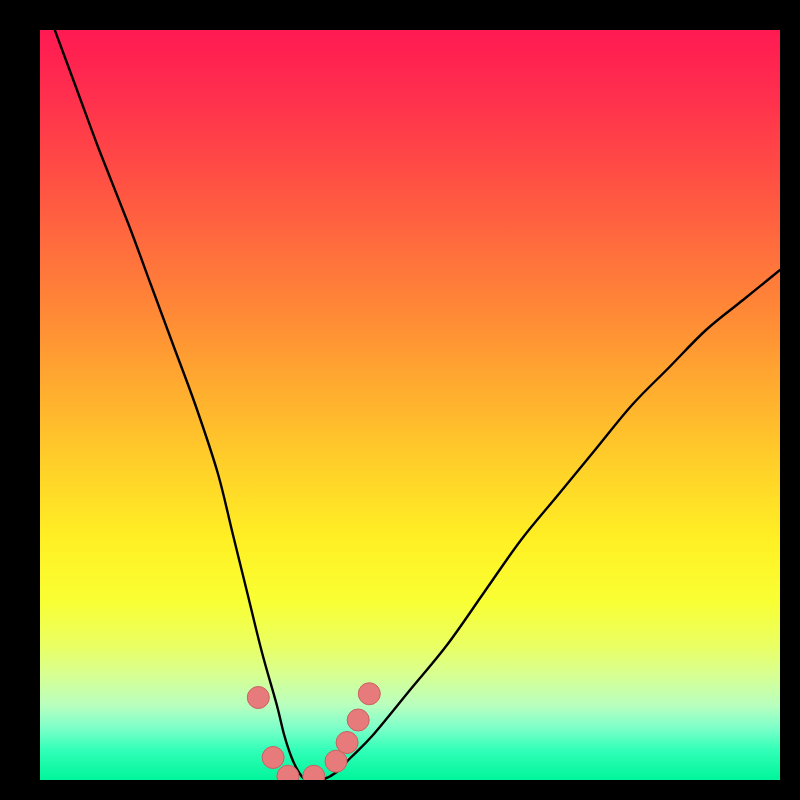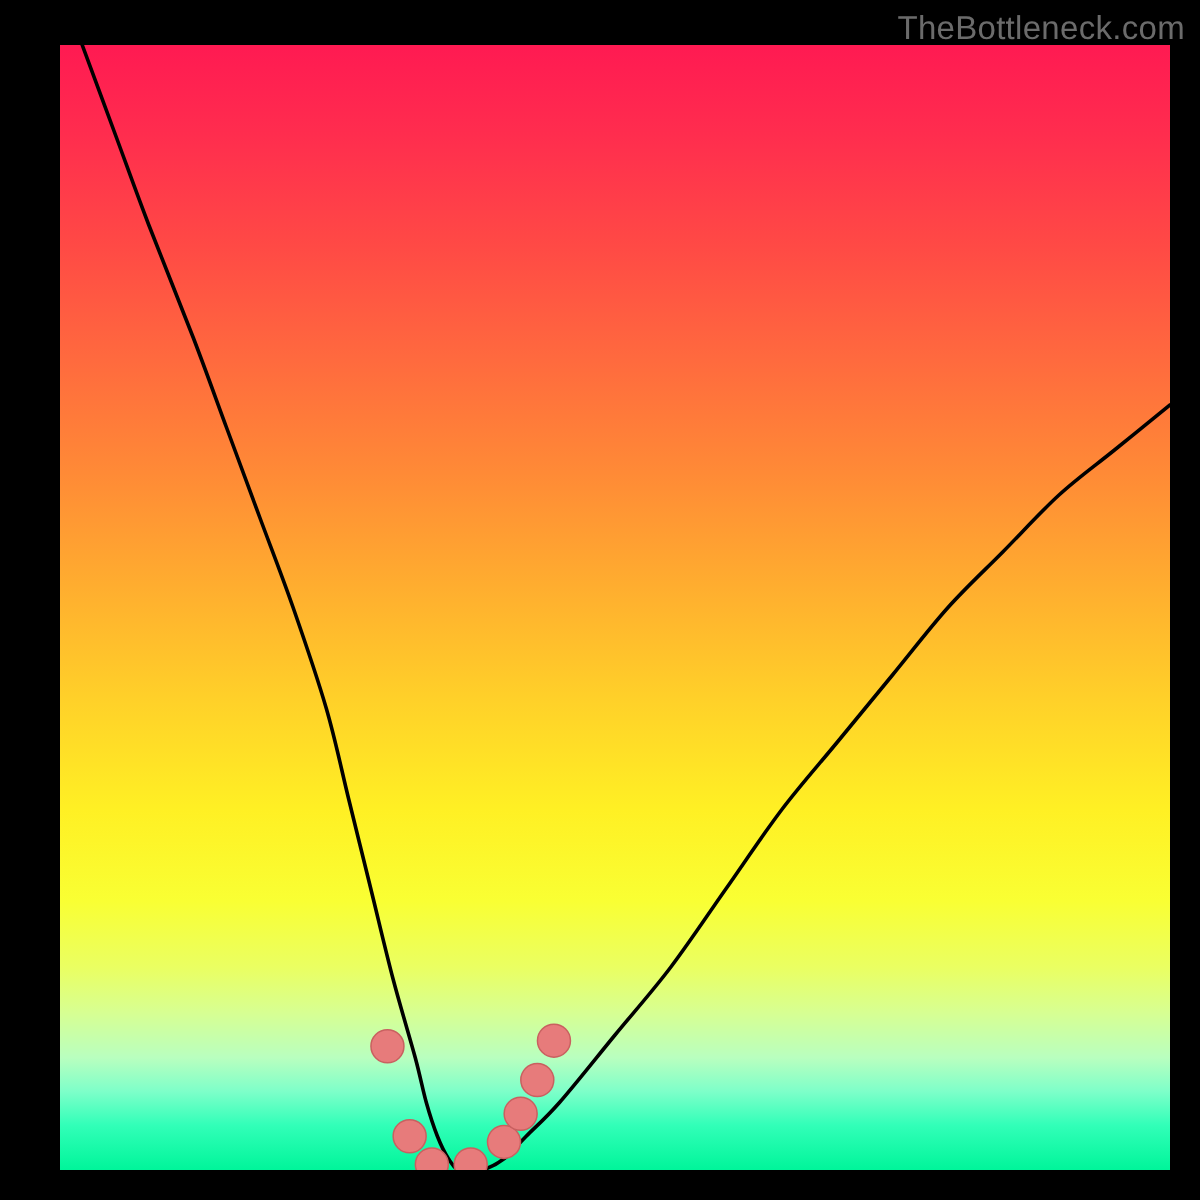--- a/index.html
+++ b/index.html
@@ -57,21 +57,20 @@
     left: 0;
     top: 0;
     width: 740px;
     height: 750px;
   }
 </style>
 </head>
 <body>
 
 <div class="frame">
-  <div class="watermark">TheBottleneck.com</div>
   <div class="plot">
     <svg class="curve" viewBox="0 0 740 750" preserveAspectRatio="none">
       <path id="curve-path" fill="none" stroke="#000000" stroke-width="2.4" stroke-linecap="round" stroke-linejoin="round" d="M 14.80 0.00 C 18.50 10.00, 29.60 40.00, 37.00 60.00 C 44.40 80.00, 50.57 97.50, 59.20 120.00 C 67.83 142.50, 80.17 172.50, 88.80 195.00 C 97.43 217.50, 103.60 235.00, 111.00 255.00 C 118.40 275.00, 125.80 295.00, 133.20 315.00 C 140.60 335.00, 148.00 353.75, 155.40 375.00 C 162.80 396.25, 171.43 421.25, 177.60 442.50 C 183.77 463.75, 187.47 482.50, 192.40 502.50 C 197.33 522.50, 202.27 542.50, 207.20 562.50 C 212.13 582.50, 217.07 603.75, 222.00 622.50 C 226.93 641.25, 233.10 661.25, 236.80 675.00 C 240.50 688.75, 241.73 696.25, 244.20 705.00 C 246.67 713.75, 249.13 721.25, 251.60 727.50 C 254.07 733.75, 256.53 738.75, 259.00 742.50 C 261.47 746.25, 262.70 748.75, 266.40 750.00 C 270.10 751.25, 276.27 751.25, 281.20 750.00 C 286.13 748.75, 291.07 746.25, 296.00 742.50 C 300.93 738.75, 304.63 733.75, 310.80 727.50 C 316.97 721.25, 323.13 716.25, 333.00 705.00 C 342.87 693.75, 357.67 675.00, 370.00 660.00 C 382.33 645.00, 394.67 631.25, 407.00 615.00 C 419.33 598.75, 431.67 580.00, 444.00 562.50 C 456.33 545.00, 468.67 526.25, 481.00 510.00 C 493.33 493.75, 505.67 480.00, 518.00 465.00 C 530.33 450.00, 542.67 435.00, 555.00 420.00 C 567.33 405.00, 579.67 388.75, 592.00 375.00 C 604.33 361.25, 616.67 350.00, 629.00 337.50 C 641.33 325.00, 653.67 311.25, 666.00 300.00 C 678.33 288.75, 690.67 280.00, 703.00 270.00 C 715.33 260.00, 733.83 245.00, 740.00 240.00"></path>
       <g id="markers">
           <circle cx="218.30" cy="667.50" r="11" fill="#e77b7b" stroke="#c96060" stroke-width="1"></circle>
           <circle cx="233.10" cy="727.50" r="11" fill="#e77b7b" stroke="#c96060" stroke-width="1"></circle>
           <circle cx="247.90" cy="746.25" r="11" fill="#e77b7b" stroke="#c96060" stroke-width="1"></circle>
           <circle cx="273.80" cy="746.25" r="11" fill="#e77b7b" stroke="#c96060" stroke-width="1"></circle>
           <circle cx="296.00" cy="731.25" r="11" fill="#e77b7b" stroke="#c96060" stroke-width="1"></circle>
           <circle cx="307.10" cy="712.50" r="11" fill="#e77b7b" stroke="#c96060" stroke-width="1"></circle>

